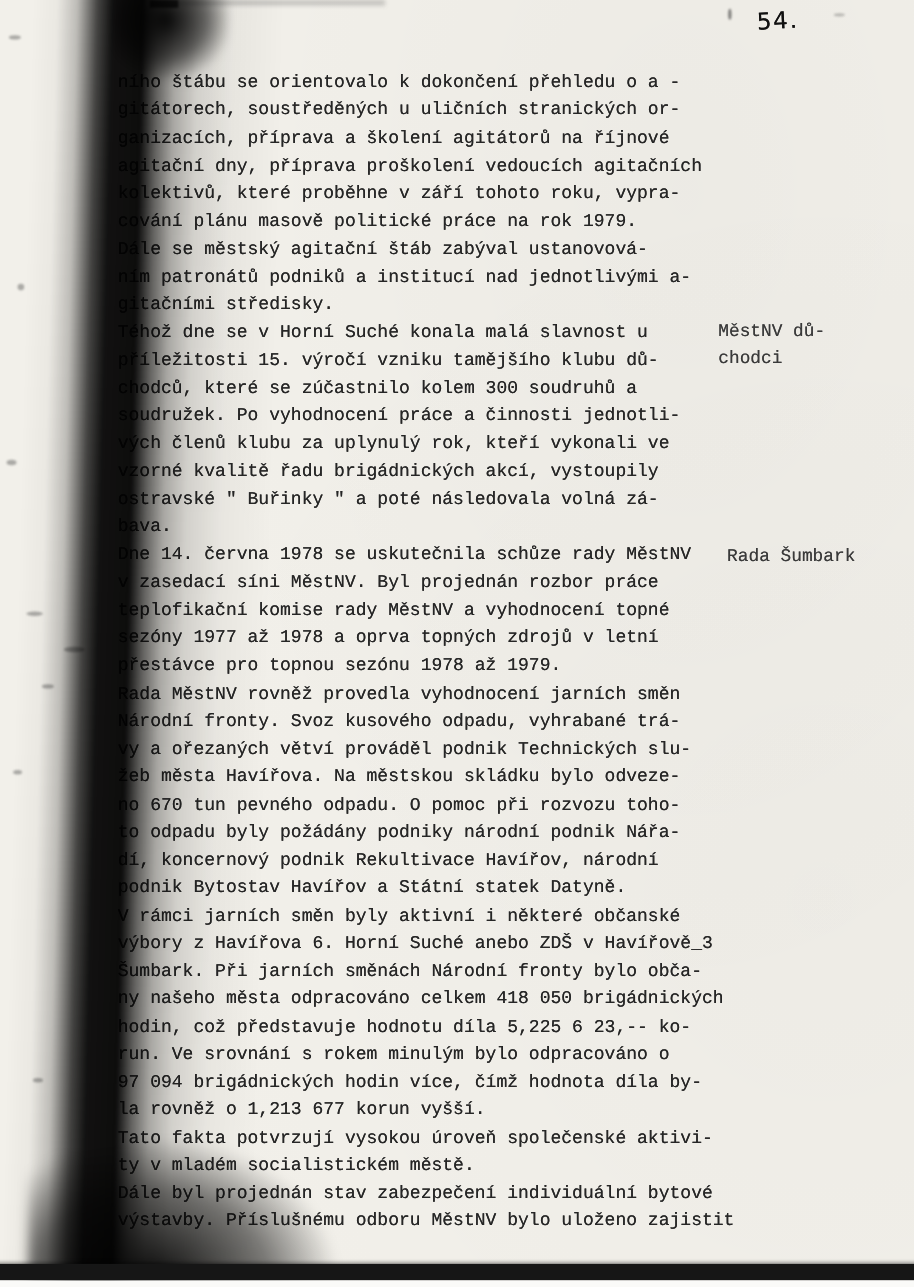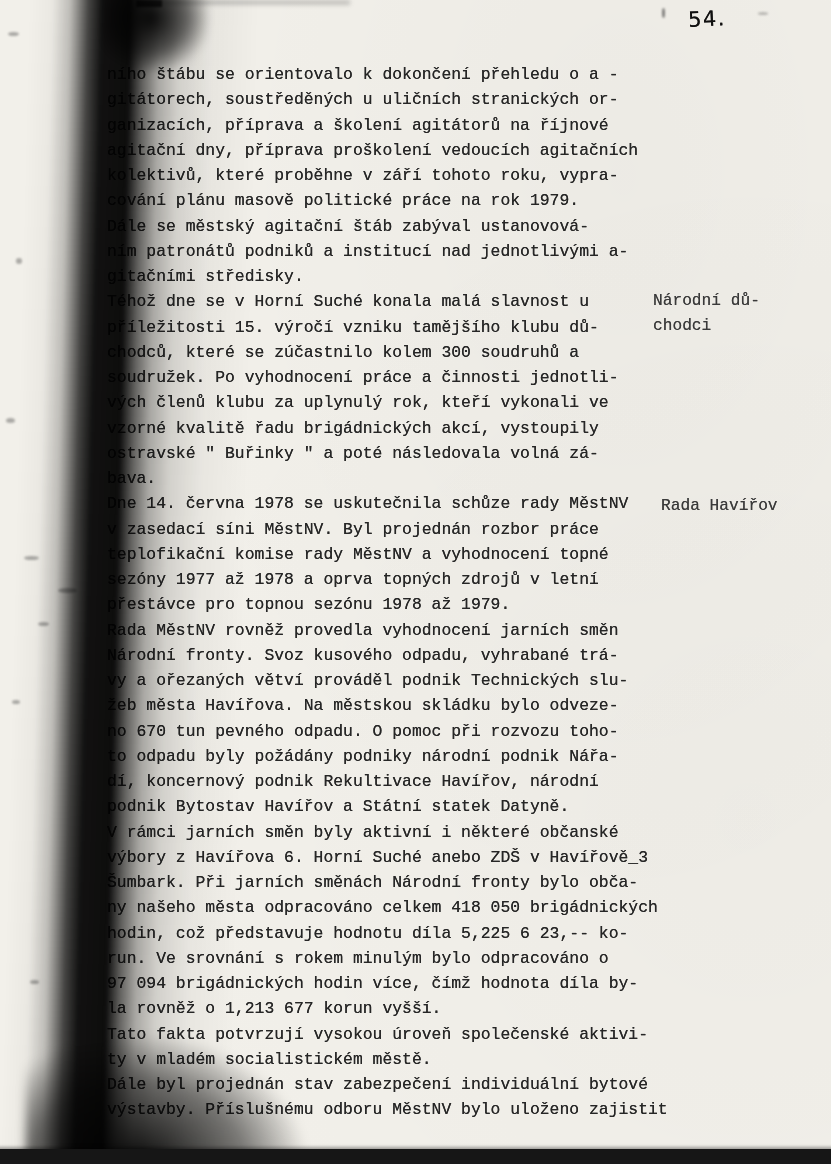--- a/index.html
+++ b/index.html
@@ -159,24 +159,24 @@
       <div class="line">hodin, což představuje hodnotu díla 5,225 6 23,-- ko-</div>
       <div class="line">run. Ve srovnání s rokem minulým bylo odpracováno o</div>
       <div class="line">97 094 brigádnických hodin více, čímž hodnota díla by-</div>
       <div class="line">la rovněž o 1,213 677 korun vyšší.</div>
       <div class="line">Tato fakta potvrzují vysokou úroveň společenské aktivi-</div>
       <div class="line">ty v mladém socialistickém městě.</div>
       <div class="line">Dále byl projednán stav zabezpečení individuální bytové</div>
       <div class="line">výstavby. Příslušnému odboru MěstNV bylo uloženo zajistit</div>
     </div>
 
-  <div class="margin-note note-1">Národní dů-
+  <div class="margin-note note-1">MěstNV dů-
 chodci</div>
 
-  <div class="margin-note note-2">Rada Havířov</div>
+  <div class="margin-note note-2">Rada Šumbark</div>
 
   <div class="corner-mark"></div>
   <div class="streak"></div>
   <div class="speck sp1"></div>
   <div class="speck sp2"></div>
   <div class="speck sp3"></div>
   <div class="speck sp4"></div>
   <div class="speck sp5"></div>
   <div class="speck sp6"></div>
   <div class="speck sp7"></div>

